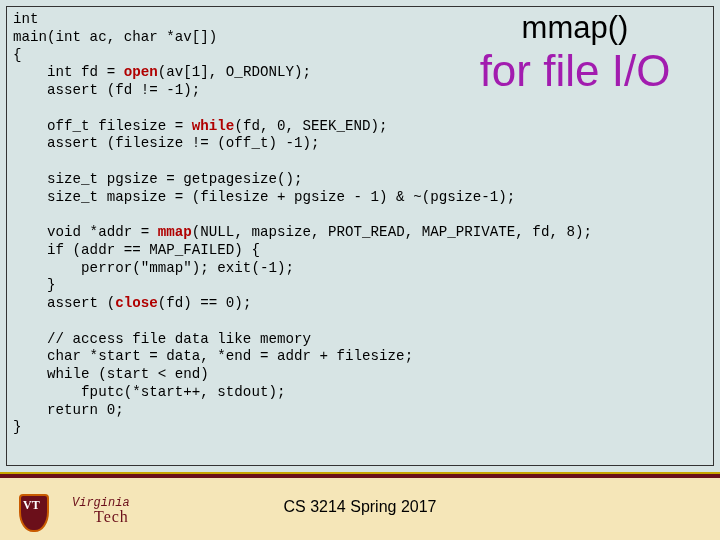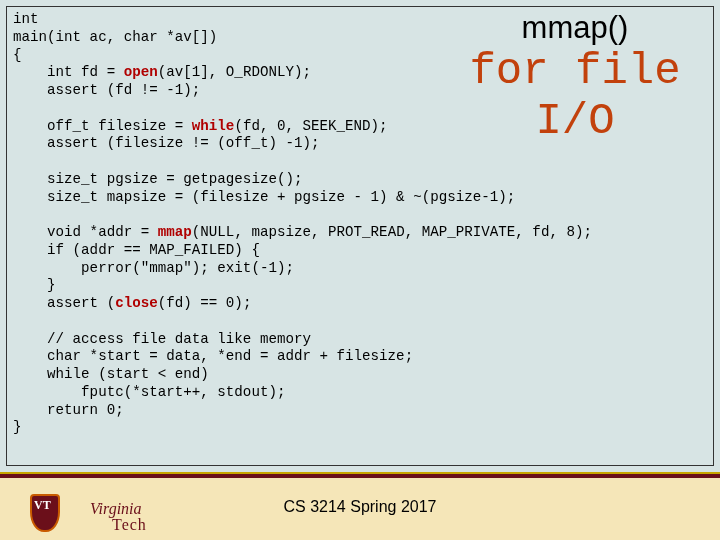--- a/index.html
+++ b/index.html
@@ -36,22 +36,22 @@
     width: 250px;
     text-align: center;
   }
   .title-box .t1 {
     font-size: 31px;
     color: #000;
     font-family: Arial, sans-serif;
   }
   .title-box .t2 {
     font-size: 44px;
-    color: #c2410c;
-    font-family: Liberation Mono, monospace;
+    color: #a21caf;
+    font-family: Liberation Sans, sans-serif;
   }
   .footer-bar {
     position: absolute;
     bottom: 0;
     left: 0;
     right: 0;
     height: 72px;
   }
   .stripe-yellow {
     position: absolute;
@@ -71,25 +71,25 @@
     position: absolute;
     bottom: 24px;
     left: 0;
     right: 0;
     text-align: center;
     font-size: 16px;
     color: #000000;
   }
   .logo {
     position: absolute;
-    left: 30px;
+    left: 19px;
     bottom: 6px;
     display: flex;
-    align-items: flex-end;
-    gap: 24px;
+    align-items: center;
+    gap: 17px;
   }
   .logo-mark {
     width: 36px;
     height: 44px;
     position: relative;
   }
   .shield {
     width: 30px;
     height: 38px;
     background: #6b0f1a;
@@ -104,24 +104,25 @@
     left: 4px;
     color: #fff;
     font-weight: bold;
     font-size: 12px;
     font-family: Georgia, serif;
   }
   .logo-text {
     font-family: Georgia, serif;
   }
   .logo-virginia {
-    font-size: 16px;
+    font-size: 12px;
     color: #6b0f1a;
     font-style: italic;
     line-height: 0.9;
+    font-family: Liberation Mono, monospace;
   }
   .logo-tech {
     font-size: 16px;
     color: #6b0f1a;
     letter-spacing: 1px;
     margin-left: 22px;
   }
 </style>
 </head>
 <body>

